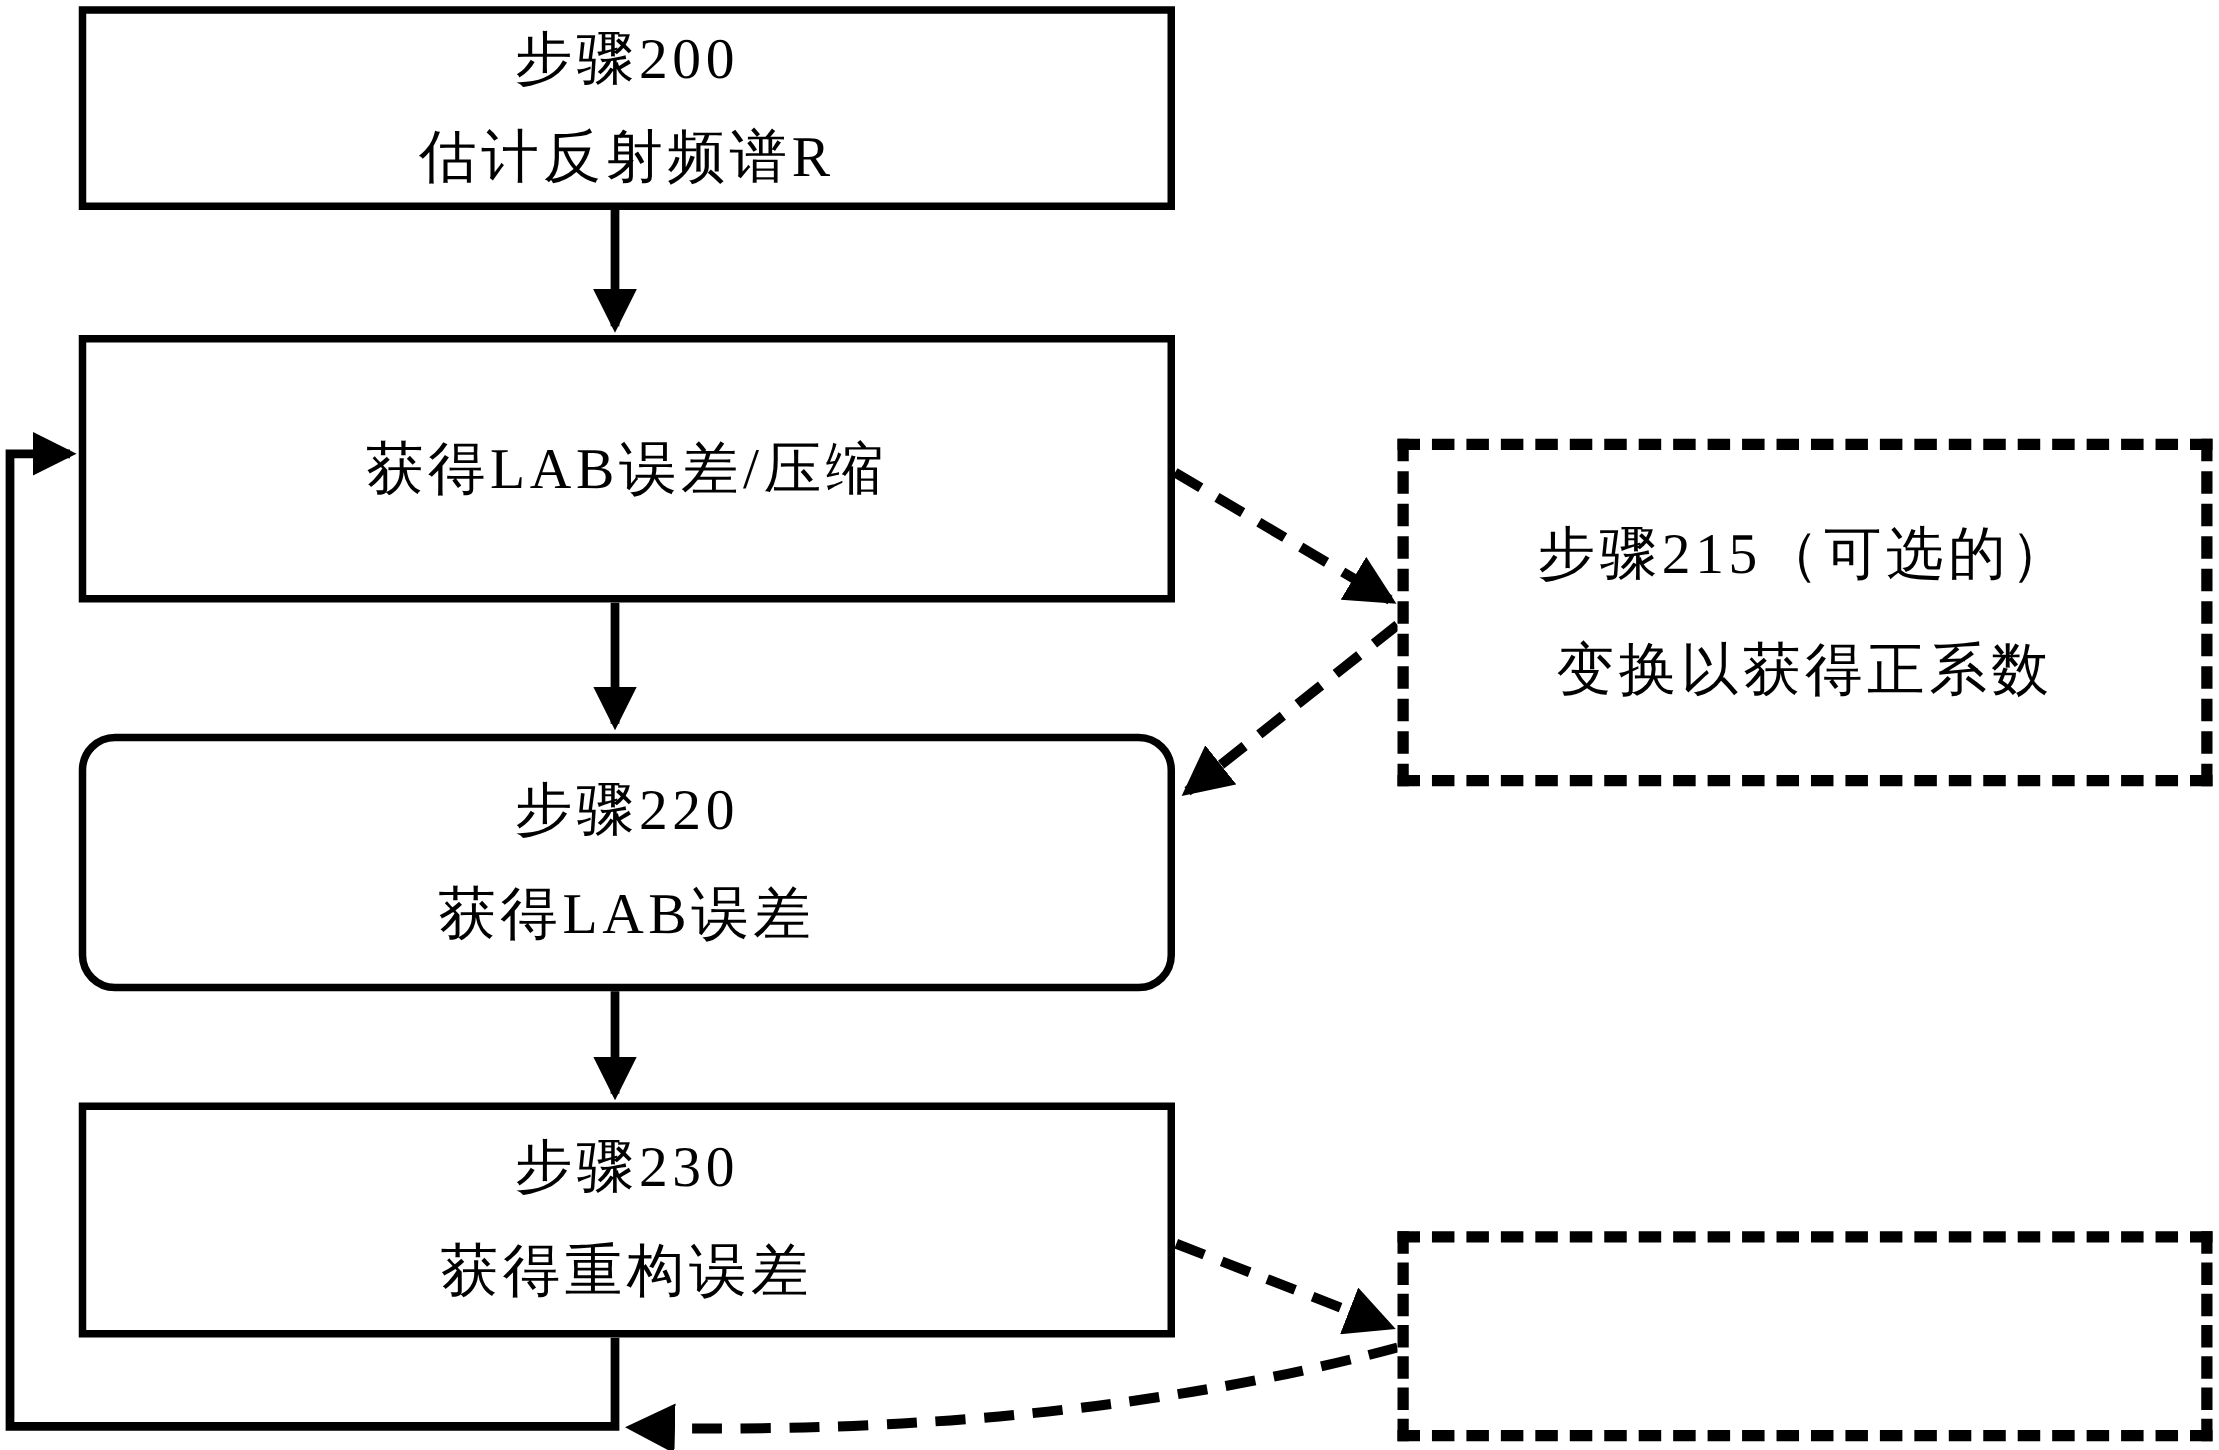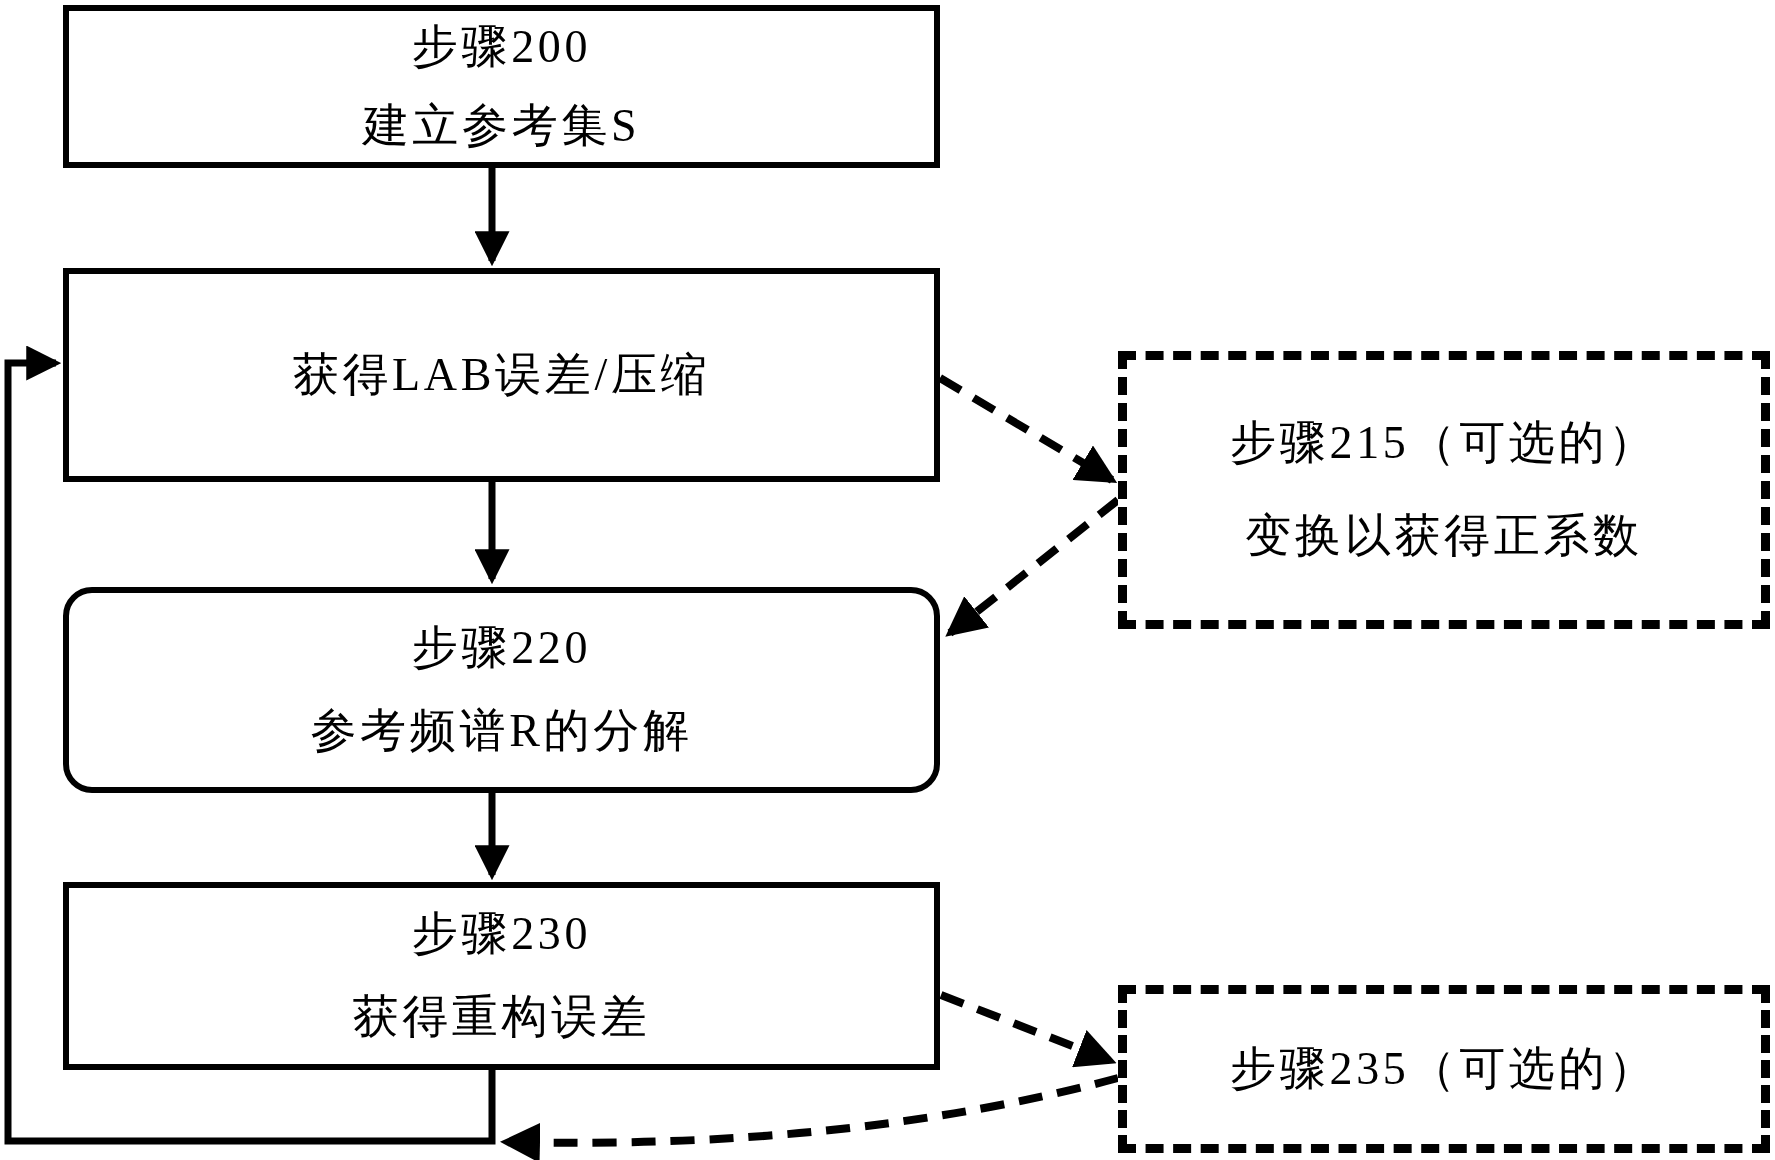--- a/index.html
+++ b/index.html
@@ -68,39 +68,38 @@
 
     <path d="M1118,500 L950,633" stroke="#000000" stroke-width="8" fill="none" stroke-dasharray="24 15" marker-end="url(#ah)"></path>
 
     <path d="M941,995 L1111,1061" stroke="#000000" stroke-width="8" fill="none" stroke-dasharray="24 15" marker-end="url(#ah)"></path>
 
     <path d="M1118,1078 Q850,1150 506,1142" stroke="#000000" stroke-width="8" fill="none" stroke-dasharray="24 15" marker-end="url(#ah)"></path>
   </svg>
 
   <div class="box solid-box" id="box200">
     <span>步骤200</span>
-    <span>建立参考集S</span>
+    <span>估计反射频谱R</span>
   </div>
 
   <div class="box solid-box" id="box210">
     <span>获得LAB误差/压缩</span>
   </div>
 
   <div class="box solid-box" id="box220">
     <span>步骤220</span>
-    <span>参考频谱R的分解</span>
+    <span>获得LAB误差</span>
   </div>
 
   <div class="box solid-box" id="box230">
     <span>步骤230</span>
     <span>获得重构误差</span>
   </div>
 
   <div class="box dashed-box" id="box215">
     <span>步骤215（可选的）</span>
     <span>变换以获得正系数</span>
   </div>
 
   <div class="box dashed-box" id="box235">
-    <span>步骤235（可选的）</span>
   </div>
 
 </div>
 
 </body></html>

